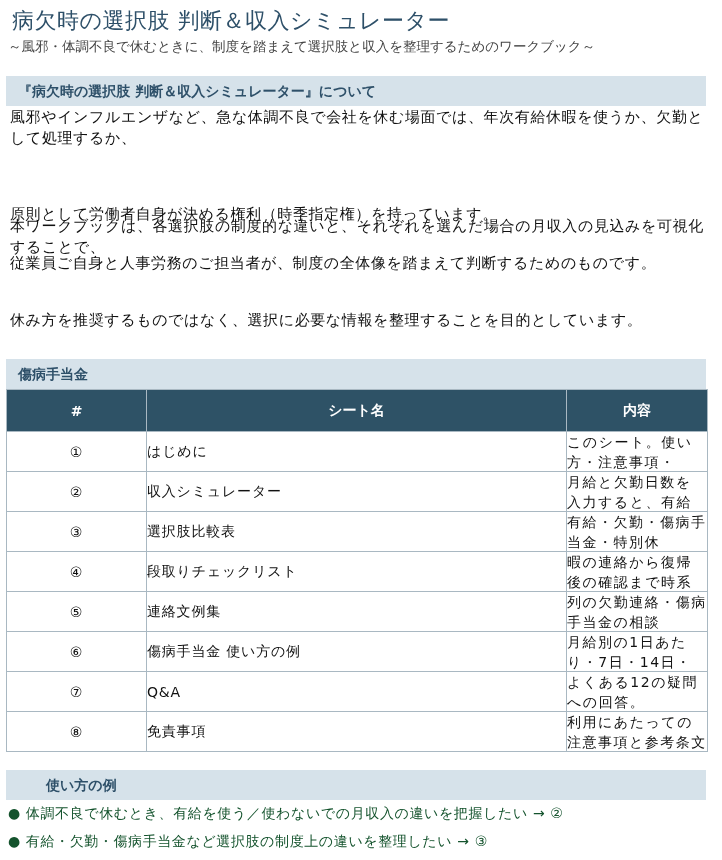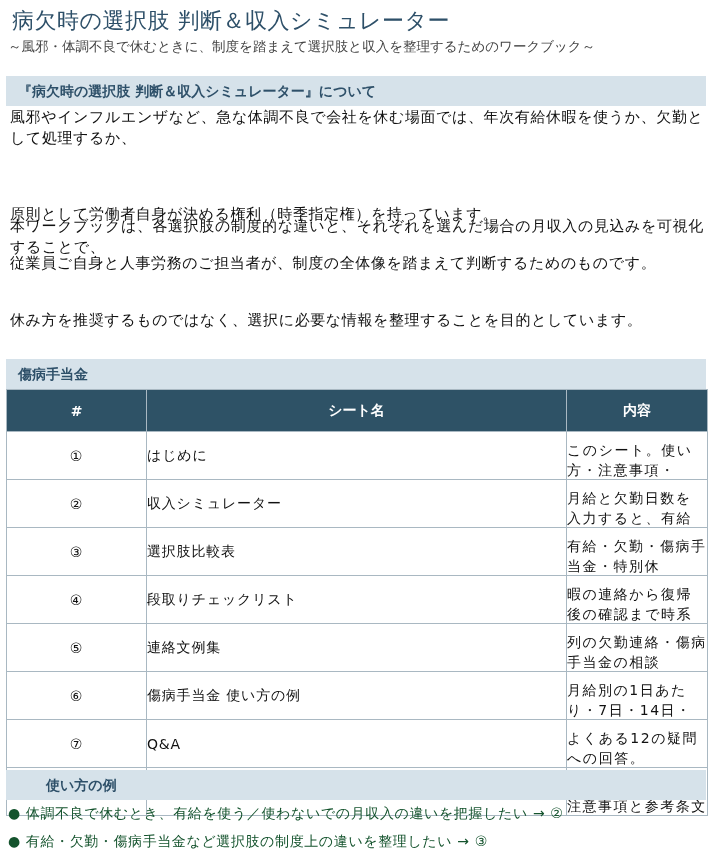--- a/index.html
+++ b/index.html
@@ -37,21 +37,21 @@
   }
   table.sheets td {
     height: 39px; border: 1px solid #a9b8c2; font-size: 14px; padding: 0;
     overflow: hidden; vertical-align: middle; letter-spacing: 0.8px;
   }
   td.num { text-align: center; font-size: 15px; }
   td.name { padding-left: 4px; }
   td.desc { padding: 0 2px; vertical-align: middle; }
   td.desc div {
     height: 39px; overflow: hidden; font-size: 14px; line-height: 20px;
-    display: flex; align-items: center; letter-spacing: 1.5px; margin-top: 8px;
+    display: flex; align-items: center; letter-spacing: 1.5px;
   }
   .bullet {
     position: absolute; left: 8px; font-size: 14px; color: #14532d; white-space: nowrap;
     letter-spacing: 0.6px;
   }
 </style>
 </head>
 <body>
 
 <div class="title">病欠時の選択肢 判断＆収入シミュレーター</div>

